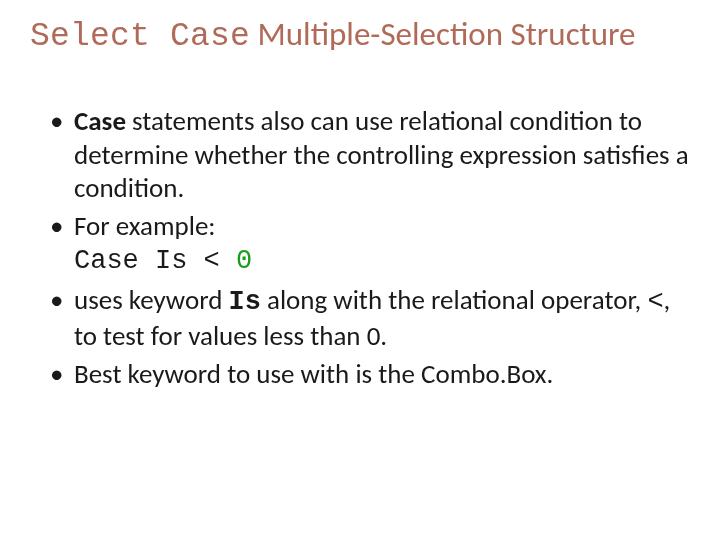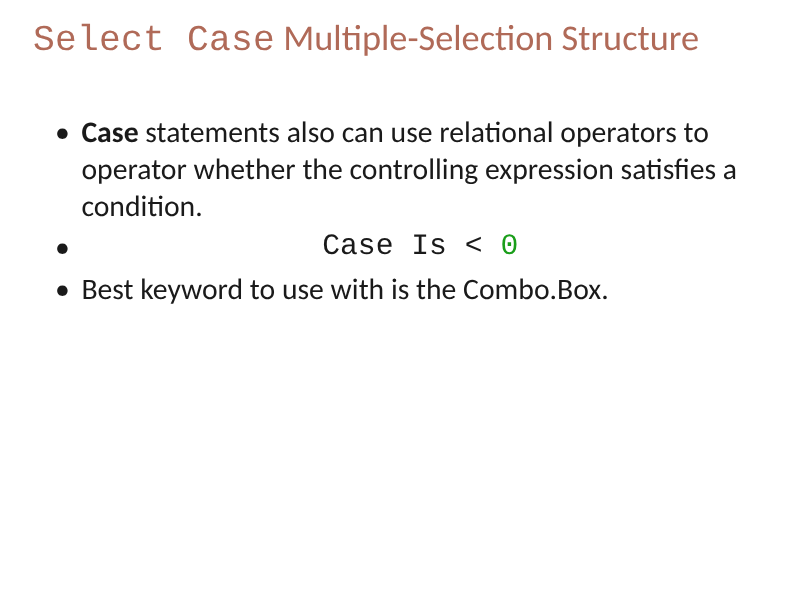--- a/index.html
+++ b/index.html
@@ -55,42 +55,46 @@
   }
   .kw {
     font-weight: 700;
     text-align: center;
   }
   .mono {
     font-family: "Courier New", Courier, monospace;
   }
   .codeblock {
     display: block;
-    text-align: center;
+    text-align: left;
     font-family: "Courier New", Courier, monospace;
     font-size: 27px;
     margin: 2px 0 4px 0;
     white-space: pre;
   }
   .codeblock .zero {
     color: #1a9e1a;
   }
 </style>
 </head>
 <body>
 
 <div class="slide">
   <h1 class="title">
     <span class="code">Select Case</span><span class="rest"> Multiple-Selection Structure</span>
   </h1>
 
   <ul class="bullets">
     <li>
-      <span class="kw">Case</span><span> statements also can use relational operators to operator whether the controlling expression satisfies a condition.</span>
+      <span class="kw">Case</span><span> statements also can use relational condition to determine whether the controlling expression satisfies a condition.</span>
     </li>
     <li>
+      <span>For example:</span>
       <span class="codeblock"><span>Case Is &lt; </span><span class="zero">0</span></span>
+    </li>
+    <li>
+      <span>uses keyword </span><span class="kw mono">Is</span><span> along with the relational operator, </span><span class="mono">&lt;</span><span>, to test for values less than 0.</span>
     </li>
     <li>
       <span>Best keyword to use with is the Combo.Box.</span>
     </li>
   </ul>
 </div>
 
 </body></html>

